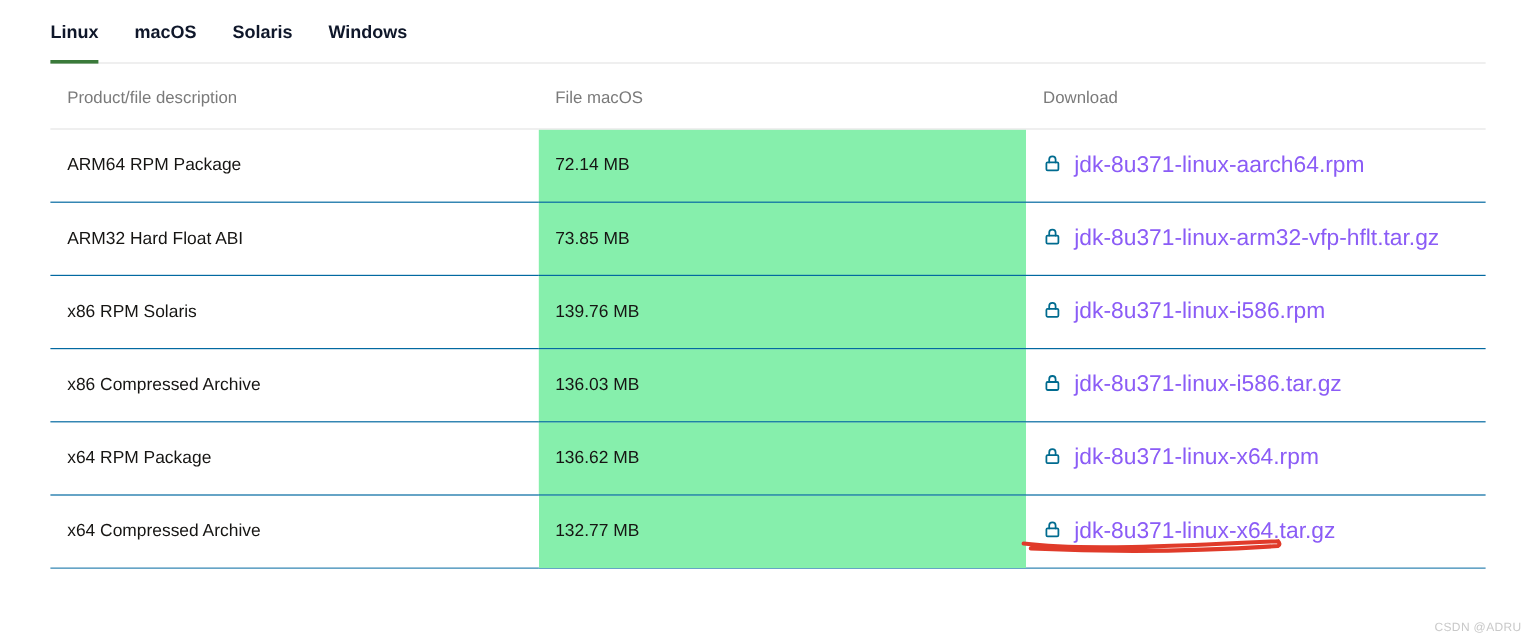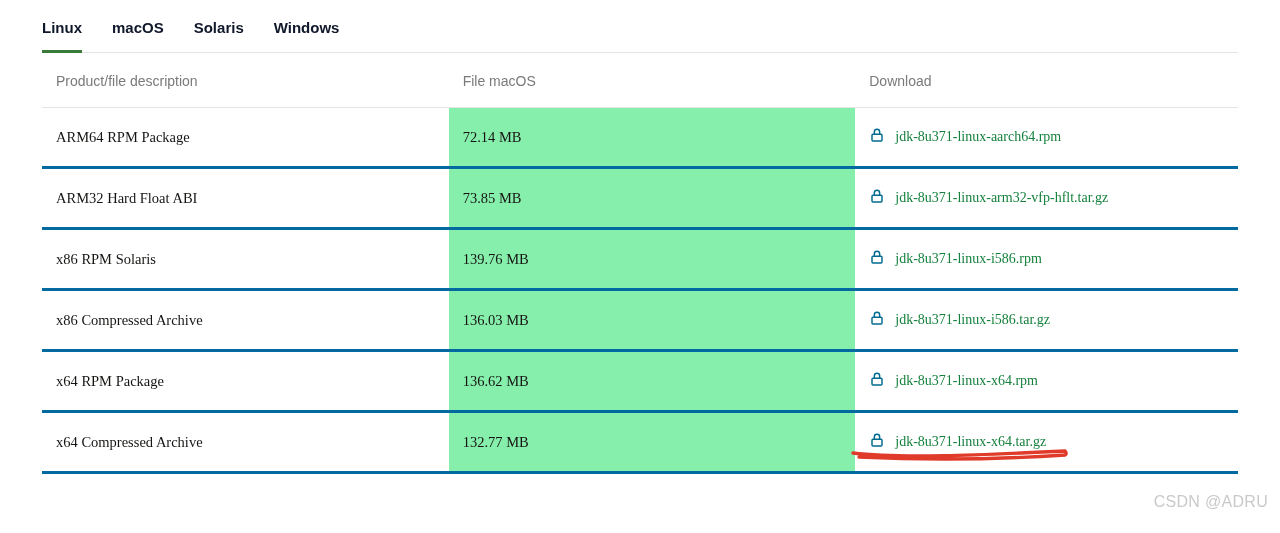--- a/index.html
+++ b/index.html
@@ -44,23 +44,22 @@
       font-size: 14px;
       font-weight: 400;
       color: #7a7a7a;
       padding: 20px 14px 18px 14px;
       border-bottom: 1px solid #e4e4e4;
     }
     td {
       font-size: 14.5px;
       color: #161513;
       padding: 19px 14px;
-      border-bottom: 3px solid #0369a1;
+      border-bottom: 1px solid #0369a1;
       vertical-align: middle;
-      font-family: Liberation Serif, serif;
     }
     th.col-desc, td.col-desc {
       width: 34%;
     }
     th.col-size, td.col-size {
       width: 34%;
       background: #f1efed;
     }
     th.col-download, td.col-download {
       width: 32%;
@@ -75,35 +74,35 @@
       display: flex;
       align-items: center;
       gap: 10px;
     }
     .lock-icon {
       width: 16px;
       height: 16px;
       flex-shrink: 0;
     }
     .dl-link {
-      color: #15803d;
+      color: #8b5cf6;
       text-decoration: none;
-      font-size: 14px;
+      font-size: 19px;
     }
     .annot-wrap {
       position: relative;
     }
     tr.last-row td {
       position: relative;
     }
     .watermark {
       position: fixed;
       right: 12px;
-      bottom: 22px;
-      font-size: 16px;
+      bottom: 4px;
+      font-size: 10px;
       color: #c9c9c9;
       letter-spacing: 0.3px;
       margin-top: 28px;
     }
   </style>
 </head>
 <body>
 
 <div class="container">
 

